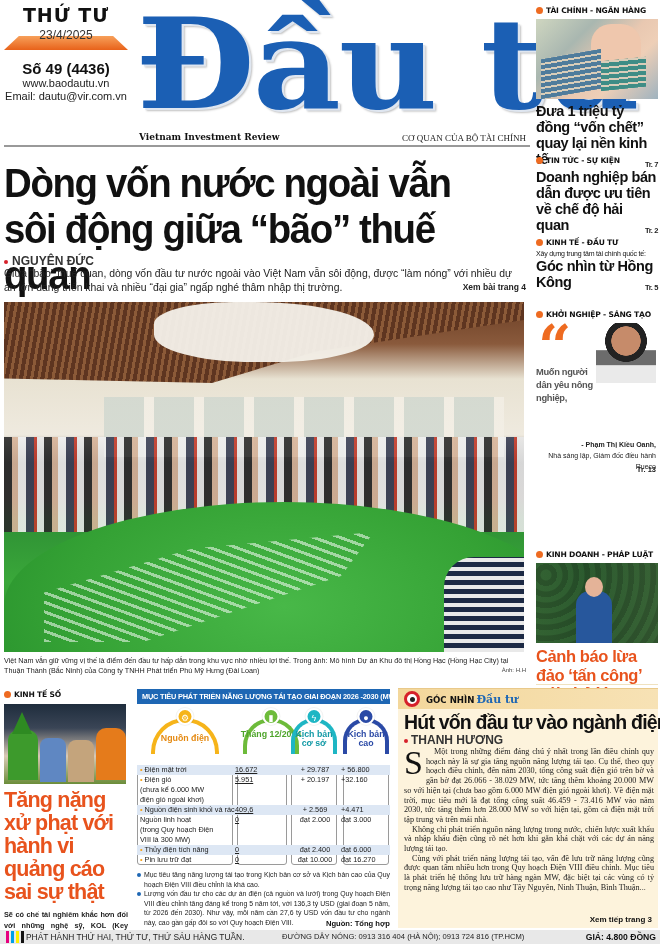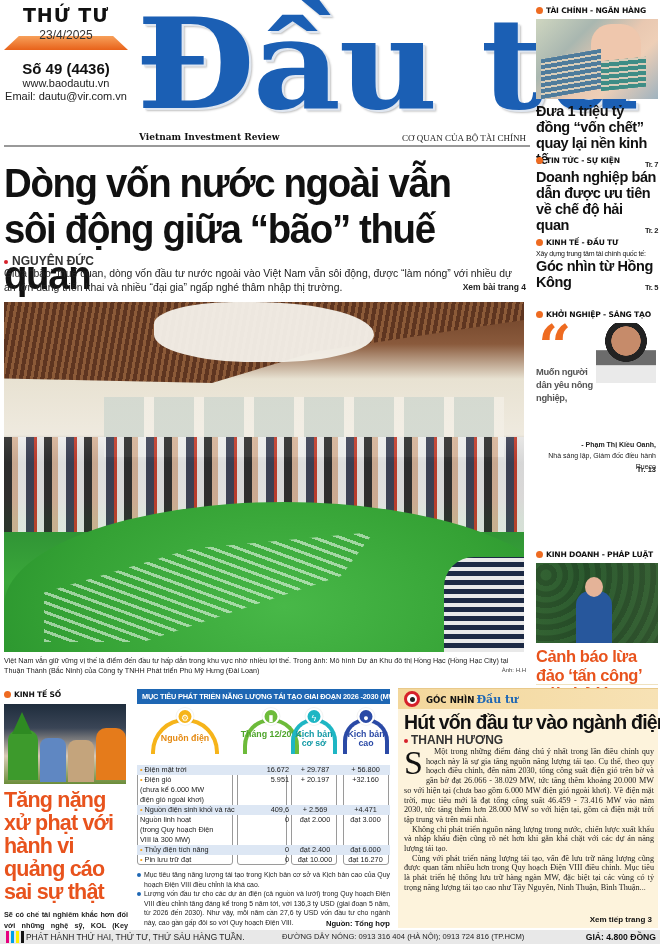--- a/index.html
+++ b/index.html
@@ -124,23 +124,23 @@
   .hd3 { left: 206px; width: 46px; }
   .hd3 .arc { border-color: #2b4aa6; left: 0; right: 0; }
   .hd3 .circle { background: #2b4aa6; }
   .hd3 .lbl { color: #2b4aa6; }
 
   .tbl { position: relative; margin-top: 4px; }
   .tbl .cbox { position: absolute; top: 0; bottom: 0; border: 1px solid #9a9a9a; border-radius: 3px; }
   .tbl .row { position: relative; display: flex; font-size: 7.3px; line-height: 10px; color: #222; }
   .tbl .row.sh { background: #dde7f4; }
   .tbl .c0 { width: 98px; padding-left: 3px; }
-  .tbl .c1 { width: 54px; text-align: right; }
+  .tbl .c1 { width: 54px; text-align: left; text-decoration: underline; }
   .tbl .c2 { width: 52px; text-align: center; }
-  .tbl .c3 { width: 49px; text-align: center; }
+  .tbl .c3 { width: 49px; }
   .tbl .bul { color: #f6a11a; margin-right: 2px; }
   .info .notes { margin-top: 5px; font-size: 6.9px; line-height: 9.6px; color: #222; }
   .info .notes li { list-style: none; position: relative; padding-left: 7px; text-align: justify; }
   .info .notes li::before { content: ""; position: absolute; left: 0; top: 3px; width: 4px; height: 4px; border-radius: 50%; background: #1e67b4; }
   .info .source { text-align: right; font-weight: 700; font-size: 7.6px; margin-top: -9px; }
 
   
   .gn { position: absolute; left: 398px; top: 688px; width: 260px; height: 240px; background: #fdf3dc; border-top: 1px solid #e9c98a; }
   .gn .bar { position: absolute; left: 0; top: 0; width: 100%; height: 20px; background: linear-gradient(90deg, #f3d79b 0%, #f7e2b5 100%); }
   .gn .logoicon { position: absolute; left: 6px; top: 2px; width: 16px; height: 16px; border-radius: 50%; border: 3px solid #d6202a; background: #fff; }

